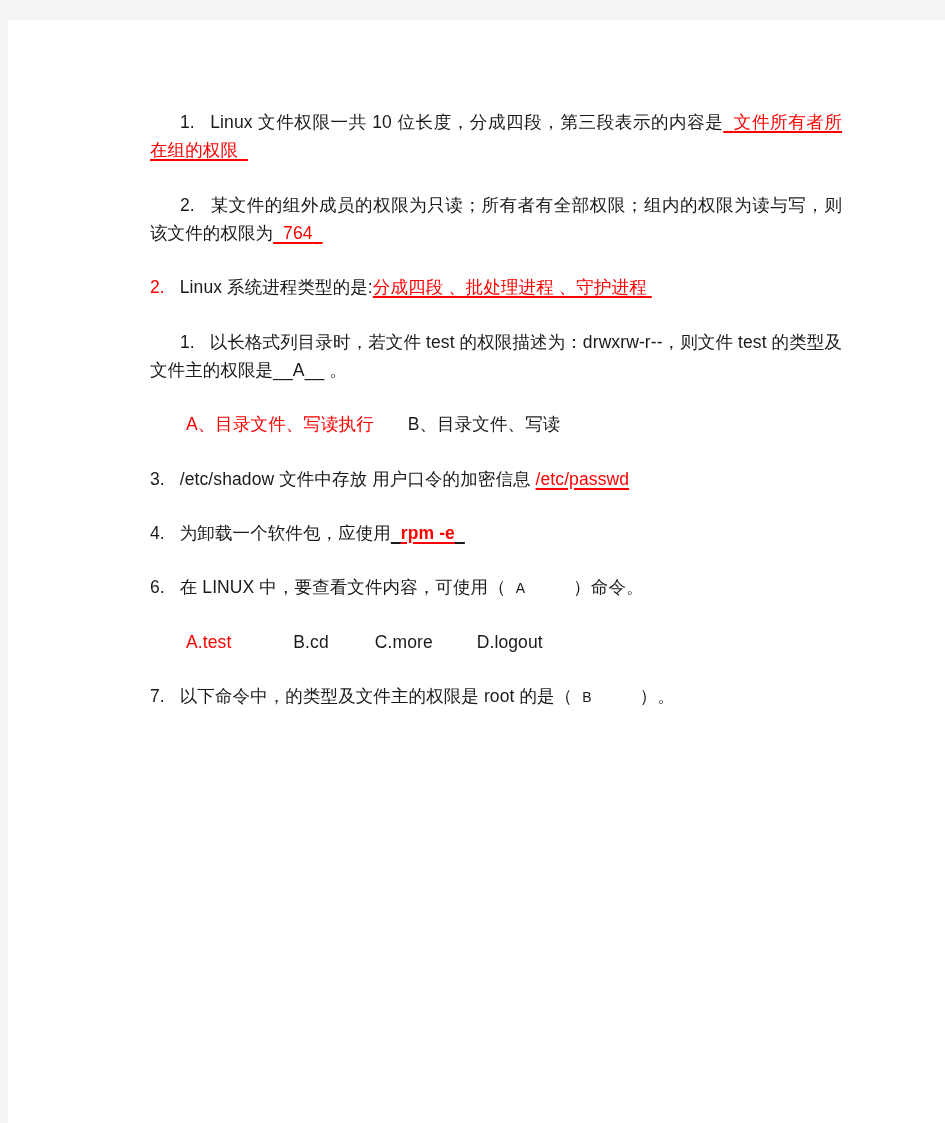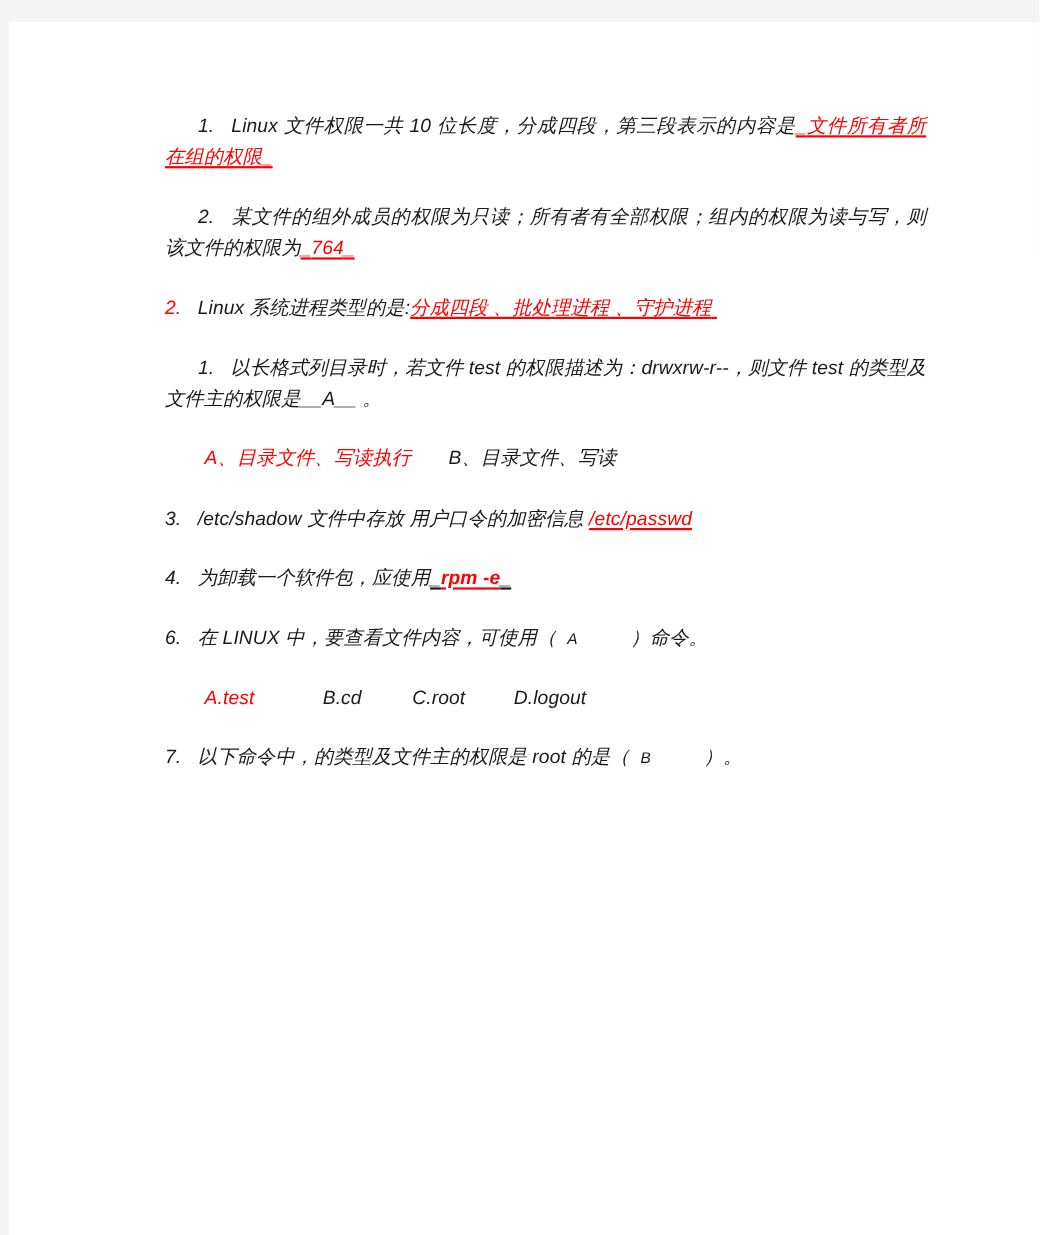--- a/index.html
+++ b/index.html
@@ -29,25 +29,24 @@
     left: 142px;   
     top: 80px;
     width: 692px;
     font-size: 17.5px;
     line-height: 1.62;
     color: #1a1a1a;
     letter-spacing: 0.1px;
   }
 
   .para {
-    margin: 0 0 26px 0;
+    margin: 8px 0 26px 0;
     text-align: justify;
     text-justify: inter-ideograph;
     word-break: break-word;
-    font-style: italic;
   }
 
   .indent {
     text-indent: 30px;
   }
 
   .red {
     color: #ff0000;
   }
 
@@ -123,21 +122,21 @@
       <span class="tiny-gap"></span><span>为卸载一个软件包，应使用</span><span class="u">_</span><span class="red-u bold">rpm  -e</span><span class="u">_</span>
     </p>
 
 
     <p class="para">
       <span>6.</span>
       <span class="tiny-gap"></span><span>在 LINUX 中，要查看文件内容，可使用（</span><span class="tiny-gap"></span><span class="small">A</span><span class="opt-gap-3"></span><span>）命令。</span>
     </p>
 
     <p class="para">
-      <span class="inner-gap"></span><span class="red">A.test</span><span class="opt-gap-2"></span><span>B.cd</span><span class="opt-gap-4"></span><span>C.root</span><span class="opt-gap-5"></span><span>D.logout</span>
+      <span class="inner-gap"></span><span class="red">A.test</span><span class="opt-gap-2"></span><span>B.cd</span><span class="opt-gap-4"></span><span>C.more</span><span class="opt-gap-5"></span><span>D.logout</span>
     </p>
 
     <p class="para">
       <span>7.</span>
       <span class="tiny-gap"></span><span>以下命令中，的类型及文件主的权限是 root 的是（</span><span class="tiny-gap"></span><span class="small">B</span><span class="opt-gap-3"></span><span>）。</span>
     </p>
 
   </div>
 </div>
 

